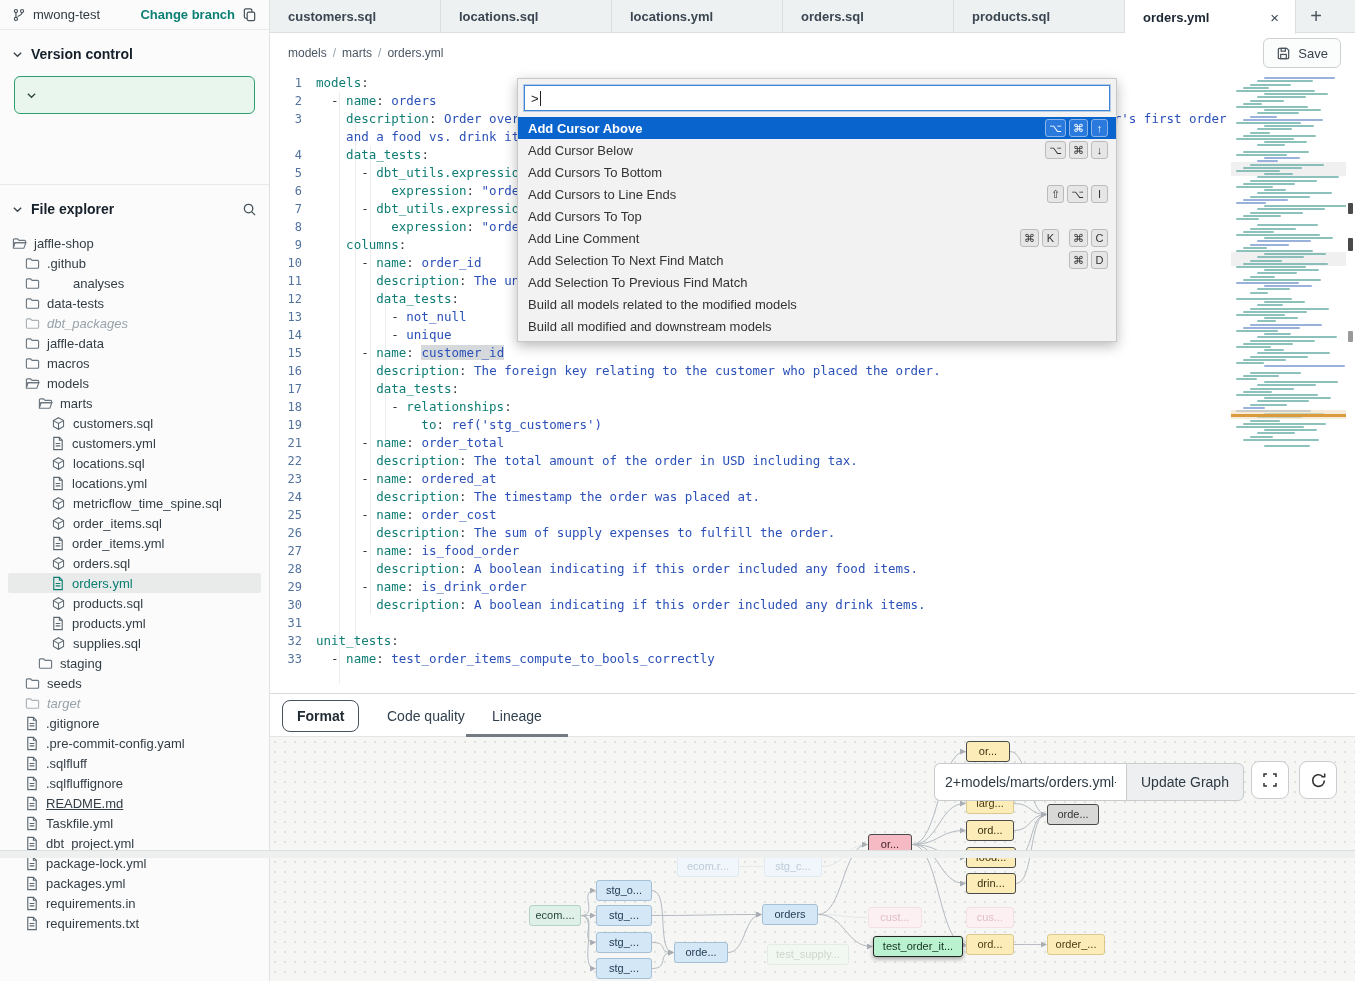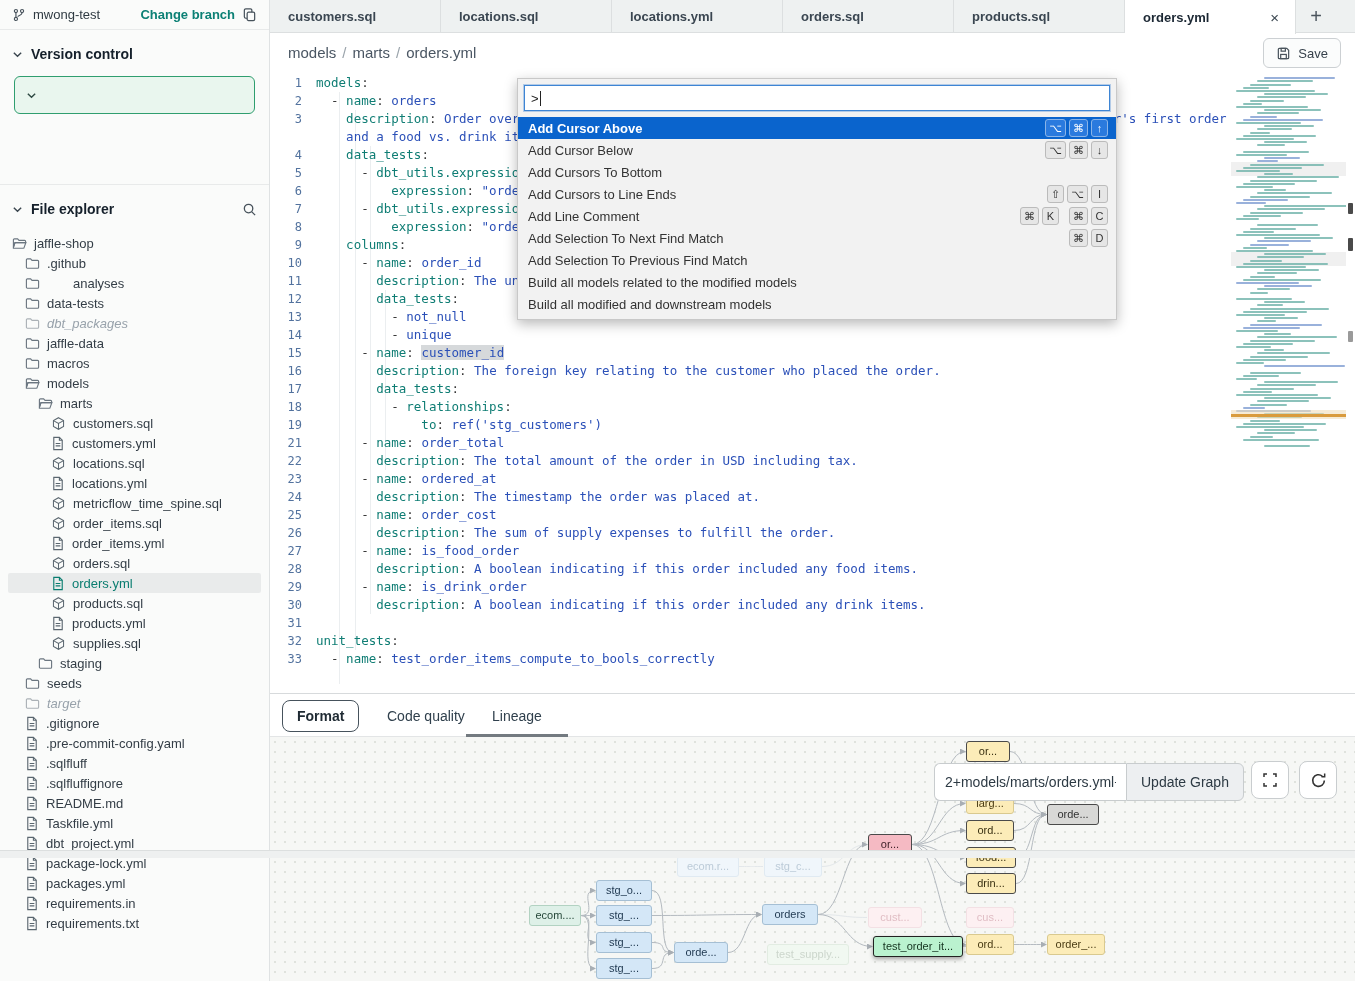--- a/index.html
+++ b/index.html
@@ -38,21 +38,21 @@
   .tab { width:171px; display:flex; align-items:center; padding:0 14px 0 18px;
     font-size:13px; font-weight:700; color:#3a4651; border-right:1px solid #dcdfe0;
     cursor:pointer; position:relative; }
   .tab.active { background:#fff; color:#1b2733; height:34px; z-index:2; }
   .tab .close { margin-left:auto; font-size:15px; font-weight:400; color:#3c4852; padding:0 2px; }
   .tab-plus { display:flex; align-items:center; justify-content:center; width:40px;
     font-size:20px; color:#4a545d; cursor:pointer; }
 
   .crumbrow { position:absolute; left:0; top:33px; right:0; height:39px; background:#fff;
     display:flex; align-items:center; padding-left:18px; }
-  .crumb { font-size:15px; color:#4a5663; }
+  .crumb { font-size:12px; color:#4a5663; }
   .crumb .sep { color:#9aa3ab; margin:0 6px; }
   .save-btn { position:absolute; right:14px; top:5px; height:30px; display:flex; align-items:center;
     gap:7px; padding:0 12px; background:#fbfcfc; border:1px solid #ccd0d3; border-radius:6px;
     font-size:13px; color:#37424c; cursor:pointer; }
 
   
   .editor { position:absolute; left:0; top:72px; right:0; height:621px; background:#fff; overflow:hidden; }
   .code-rows { position:absolute; left:0; top:2px; width:958px; }
   .crow { height:18px; display:flex; align-items:center; }
   .crow .ln { width:46px; text-align:right; padding-right:14px; flex:none;
@@ -433,21 +433,21 @@
           <div class="trow" style="padding-left: 17px;">
             <span class="icon-btn">
               <svg width="14" height="15" viewBox="0 0 14 16" fill="none" stroke="#5b6770" stroke-width="1.2">
                 <path d="M2.5 1.5 h6 l3 3 v10 h-9 z"></path>
                 <path d="M8.5 1.5 v3 h3"></path>
                 <path d="M4.5 8 h5 M4.5 10.5 h5"></path>
               </svg>
             </span>
             <span>.sqlfluffignore</span>
           </div>
-          <div class="trow" style="padding-left: 17px;">
+          <div class="trow" style="padding-left: 17px; text-decoration: underline;">
             <span class="icon-btn">
               <svg width="14" height="15" viewBox="0 0 14 16" fill="none" stroke="#5b6770" stroke-width="1.2">
                 <path d="M2.5 1.5 h6 l3 3 v10 h-9 z"></path>
                 <path d="M8.5 1.5 v3 h3"></path>
                 <path d="M4.5 8 h5 M4.5 10.5 h5"></path>
               </svg>
             </span>
             <span>README.md</span>
           </div>
           <div class="trow" style="padding-left: 17px;">
@@ -846,20 +846,23 @@
             <span>Add Cursors to Line Ends</span>
             <span class="pal-keys">
               <span class="kgroup">
                 <span class="kcap">⇧</span>
                 <span class="kcap">⌥</span>
                 <span class="kcap">I</span>
               </span>
             </span>
           </div>
           <div class="pal-item">
+            <span>Add Cursors To Top</span>
+          </div>
+          <div class="pal-item">
             <span>Add Line Comment</span>
             <span class="pal-keys">
               <span class="kgroup">
                 <span class="kcap">⌘</span>
                 <span class="kcap">K</span>
               </span>
               <span class="kgroup">
                 <span class="kcap">⌘</span>
                 <span class="kcap">C</span>
               </span>

